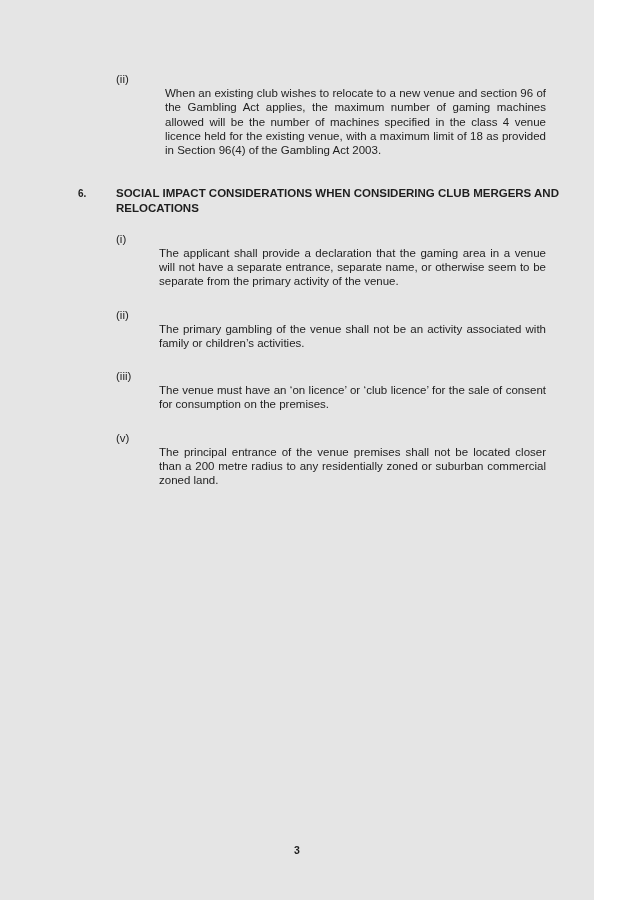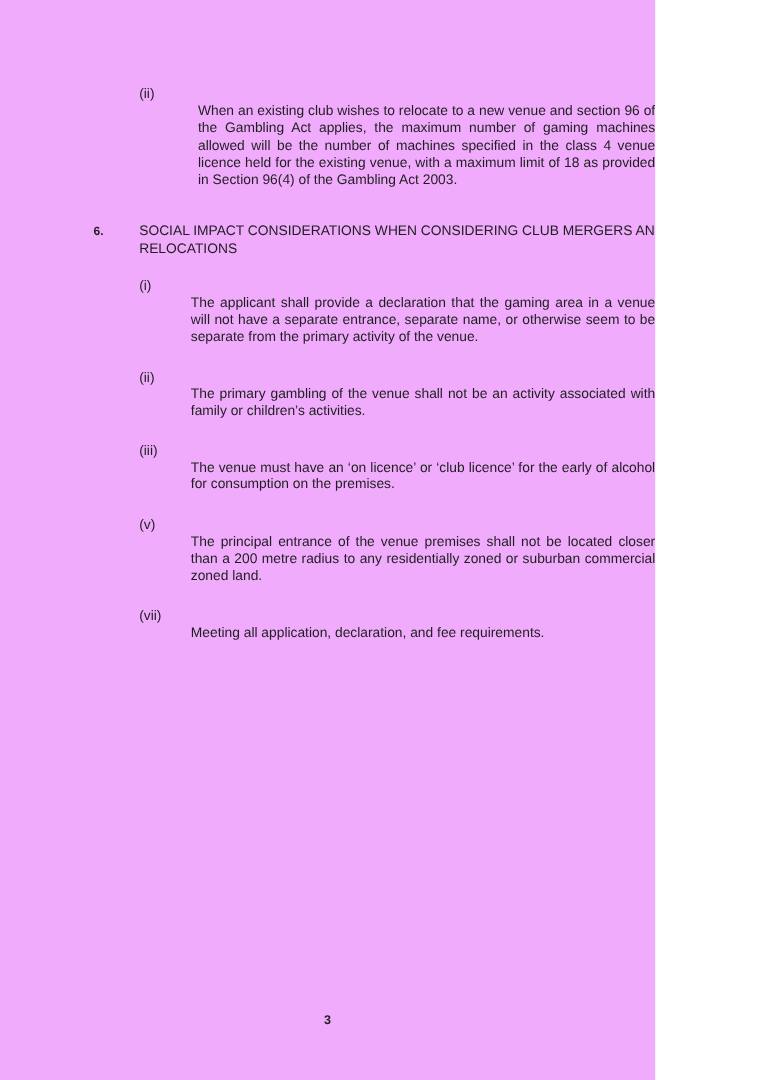--- a/index.html
+++ b/index.html
@@ -1,19 +1,19 @@
 <!DOCTYPE html>
 <html><head>
 <meta charset="utf-8">
 <style>
   html,body{margin:0;padding:0;background:#ffffff;}
   .page{
     position:relative;
-    width:546px;height:900px;
-    background:#f0abfc;
+    width:594px;height:900px;
+    background:#e5e5e5;
     overflow:hidden;
     color:#1e1e1e;
     font-family:"Liberation Sans", sans-serif;
     font-size:11.5px;
     line-height:14.3px;
   }
   .doc{
     position:absolute;
     left:116px;top:72px;
     width:444px;
@@ -31,21 +31,21 @@
     margin-left:-38px;
     margin-top:15px;
   }
   .sec-num{
     flex:0 0 38px;
     font-weight:bold;
     font-size:10px;
   }
   .sec-title{
     margin:0;
-    font-weight:normal;
+    font-weight:bold;
     font-size:11.5px;
     line-height:14.6px;
   }
   .para-lead{margin-top:7px;}
   .sub-item{margin-top:5px;}
   .sub-item.first{margin-top:16px;}
   .footer{
     position:absolute;
     left:0;right:0;top:843px;
     text-align:center;
@@ -74,29 +74,25 @@
     <div class="list-item sub-item first">
       <span class="lbl">(i)</span>
       <p class="txt">The applicant shall provide a declaration that the gaming area in a venue will not have a separate entrance, separate name, or otherwise seem to be separate from the primary activity of the venue.</p>
     </div>
     <div class="list-item sub-item">
       <span class="lbl">(ii)</span>
       <p class="txt">The primary gambling of the venue shall not be an activity associated with family or children’s activities.</p>
     </div>
     <div class="list-item sub-item">
       <span class="lbl">(iii)</span>
-      <p class="txt">The venue must have an ‘on licence’ or ‘club licence’ for the early of alcohol for consumption on the premises.</p>
+      <p class="txt">The venue must have an ‘on licence’ or ‘club licence’ for the sale of consent for consumption on the premises.</p>
     </div>
     <div class="list-item sub-item">
       <span class="lbl">(v)</span>
       <p class="txt">The principal entrance of the venue premises shall not be located closer than a 200 metre radius to any residentially zoned or suburban commercial zoned land.</p>
-    </div>
-    <div class="list-item sub-item">
-      <span class="lbl">(vii)</span>
-      <p class="txt">Meeting all application, declaration, and fee requirements.</p>
     </div>
 
   </div>
 
   <div class="footer">
     <span>3</span>
   </div>
 </div>
 
 </body></html>

